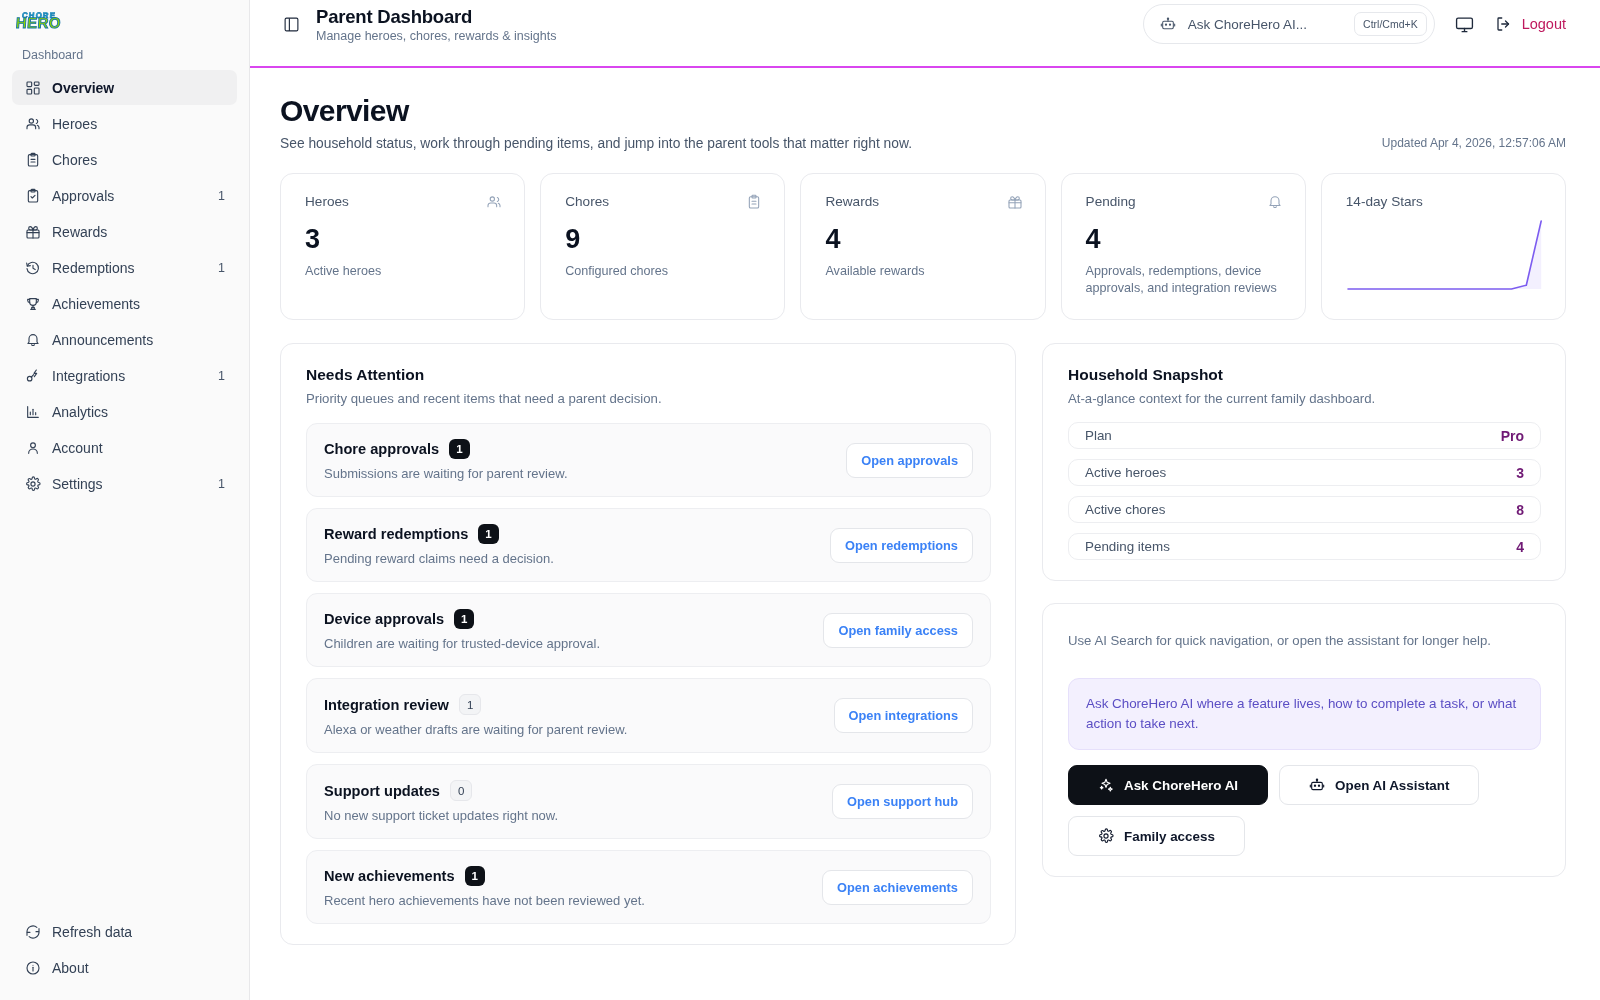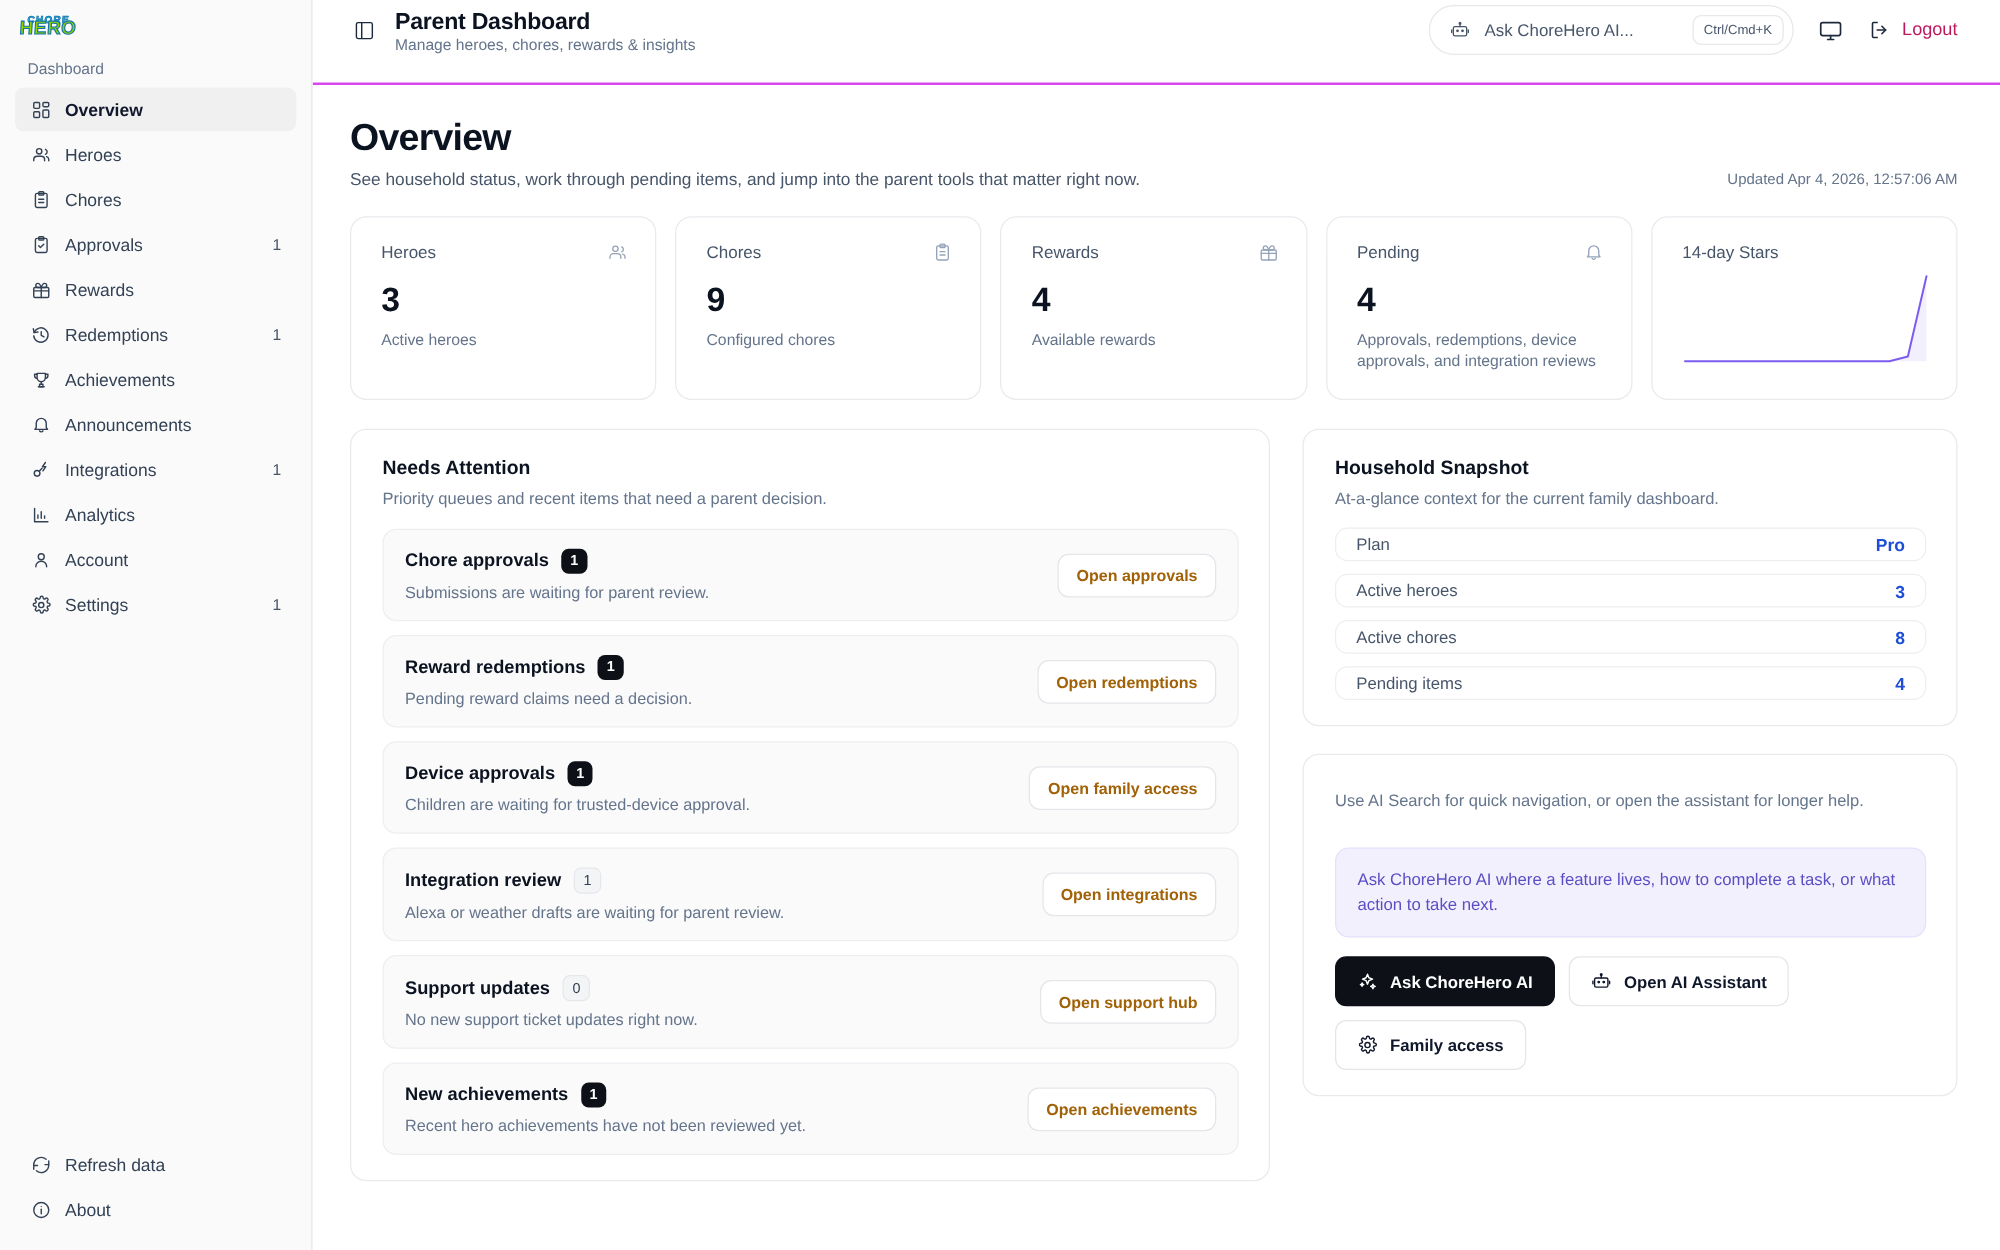--- a/index.html
+++ b/index.html
@@ -146,45 +146,45 @@
   }
   .badge-light {
     background: #f3f4f6; color: #334155; font-size: 11.5px; font-weight: 500;
     border: 1px solid #e6e7eb;
     border-radius: 6px; min-width: 22px; height: 21px; padding: 0 7px;
     display: inline-flex; align-items: center; justify-content: center;
   }
   .arow .ds { font-size: 13px; color: #64748b; margin-top: 7px; }
   .btn-ghost {
     border: 1px solid #e4e6ea; background: #fff; border-radius: 9px;
-    font-size: 12.8px; font-weight: 600; color: #a16207;
+    font-size: 12.8px; font-weight: 600; color: #3b82f6;
     padding: 9px 14px; white-space: nowrap; cursor: pointer;
     font-family: "Liberation Sans", sans-serif;
   }
 
   
   .srows { margin-top: 16px; display: flex; flex-direction: column; gap: 10px; }
   .srow {
     border: 1px solid #edeef1; border-radius: 10px; background: #fff;
     height: 27px; padding: 4px 16px;
     display: flex; align-items: center; justify-content: space-between;
   }
   .srow .k { font-size: 13.4px; color: #475569; }
-  .srow .v { font-size: 14px; font-weight: 700; color: #1d4ed8; }
+  .srow .v { font-size: 14px; font-weight: 700; color: #701a75; }
 
   
   .ai-note {
     margin-top: 30px;
     background: #f3f0fe; border: 1px solid #e6e0fb; border-radius: 11px;
     padding: 15px 17px; font-size: 13.4px; color: #5b4ec4; line-height: 1.5;
   }
   .ai-btns { margin-top: 15px; display: flex; flex-wrap: wrap; gap: 11px; }
   .btn {
     display: inline-flex; align-items: center; gap: 10px;
-    border-radius: 9px; padding: 11px 17px;
+    border-radius: 9px; padding: 11px 29px;
     font-size: 13.4px; font-weight: 700; cursor: pointer;
     font-family: "Liberation Sans", sans-serif;
     border: 1px solid #e4e6ea; background:#fff; color:#0f172a;
   }
   .btn.dark { background: #0d1117; border-color: #0d1117; color: #fff; }
   .btn svg { width: 16px; height: 16px; fill: none; stroke-width: 1.7; stroke-linecap: round; stroke-linejoin: round; stroke: #0f172a; }
   .btn.dark svg { stroke: #fff; }
 </style>
 </head>
 <body>

